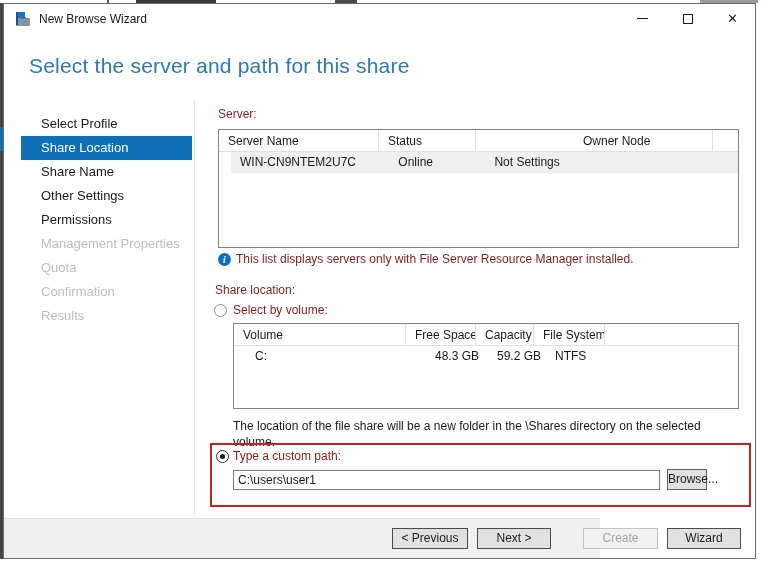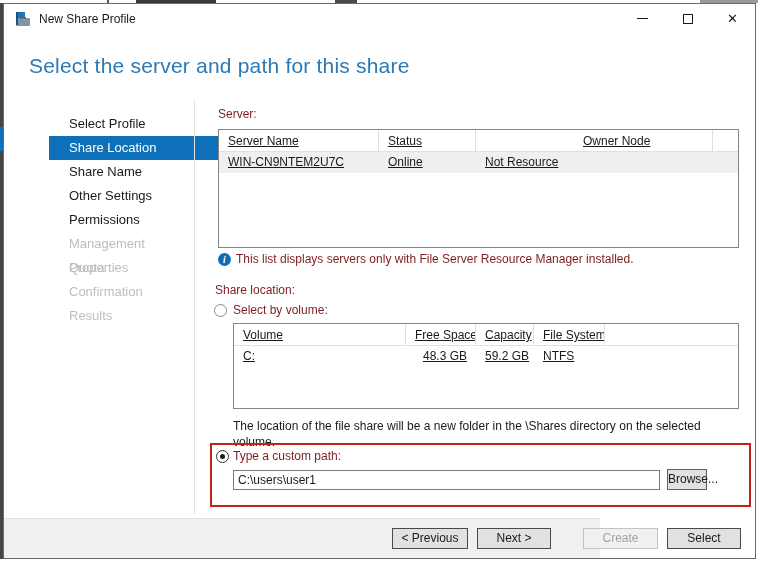--- a/index.html
+++ b/index.html
@@ -23,33 +23,33 @@
   .title-text { position:absolute; left:35px; top:8px; font-size:12px; color:#1a1a1a; }
   .win-btn { position:absolute; top:0; width:45px; height:29px; display:flex; align-items:center; justify-content:center; }
   .win-btn.min { right:90px; } .win-btn.max { right:45px; } .win-btn.close { right:0; }
   .glyph-min { width:11px; height:0; border-top:1px solid #1a1a1a; }
   .glyph-max { width:10px; height:10px; border:1px solid #1a1a1a; background:transparent; }
   .glyph-close { font-size:13px; color:#1a1a1a; line-height:1; }
 
   .heading { position:absolute; left:25px; top:50px; font-size:21px; font-weight:300; color:#2b79b5; letter-spacing:0.2px; }
 
   
-  .sidebar { position:absolute; left:0; top:108px; width:190px;padding-left:28px; }
+  .sidebar { position:absolute; left:0; top:108px; width:190px; }
   .nav-item { position:relative; height:24px; line-height:24px; font-size:13px; color:#1a1a1a; padding-left:37px; }
   .nav-item.selected { margin-left:17px; padding-left:20px; width:171px; color:#ffffff; }
   .nav-item.disabled { color:#bdbdbd; }
   .v-divider { position:absolute; left:190px; top:96px; width:1px; height:414px; background:#e3e3e3; }
 
   
   .tbl { position:absolute; background:#fff; border:1px solid #848484; font-size:12px; color:#1a1a1a; }
   .tbl-header { display:flex; height:22px; border-bottom:1px solid #e0e0e0; }
   .tbl-header .cell { border-right:1px solid #e0e0e0; }
   .tbl-header .cell:last-child { border-right:none; }
-  .tbl-row { display:flex; height:21px; }
-  .cell { padding:0 9px; line-height:21px; white-space:nowrap; overflow:hidden;text-decoration:underline; }
+  .tbl-row { display:flex; height:21px;margin-left:12px; }
+  .cell { padding:0 9px; line-height:21px; white-space:nowrap; overflow:hidden; }
   .tbl-header .cell { line-height:22px; }
   .cell.r { text-align:right; }
   .row-selected { background:#efefef; }
 
   .label12 { position:absolute; font-size:12px; color:#7f1d1d; white-space:nowrap; }
 
   
   .info-icon { position:absolute; left:214px; top:249px; width:13px; height:13px; border-radius:50%;
                color:#fff; font:italic bold 10px "Liberation Serif", serif; text-align:center; line-height:13px; }
 
@@ -98,21 +98,21 @@
 
   <div class="dialog">
 
     <div class="titlebar">
       <svg class="title-icon" viewBox="0 0 16 16">
         <rect x="1" y="7" width="14" height="8" rx="1" fill="#8496a3"></rect>
         <rect x="5" y="6" width="6" height="2" fill="#5f7382"></rect>
         <rect x="1" y="1" width="9" height="6" fill="#1b75bb"></rect>
         <rect x="1" y="1" width="2" height="13" fill="#14568a"></rect>
       </svg>
-      <span class="title-text">New Share Profile</span>
+      <span class="title-text">New Browse Wizard</span>
       <div class="win-btn min">
           <span class="glyph-min"></span>
         </div>
       <div class="win-btn max">
           <span class="glyph-max"></span>
         </div>
       <div class="win-btn close">
           <span class="glyph-close">✕</span>
         </div>
     </div>
@@ -138,21 +138,21 @@
       <div class="tbl-header">
         <div class="cell" style="width:160px;">Server Name</div>
         <div class="cell" style="width:97px;">Status</div>
         <div class="cell" style="width:98px;margin-top:32px;">Cluster Role</div>
         <div class="cell" style="width:139px;">Owner Node</div>
         <div class="cell" style="flex:1;"></div>
       </div>
       <div class="tbl-row row-selected">
         <div class="cell" style="width:160px;">WIN-CN9NTEM2U7C</div>
         <div class="cell" style="width:97px;">Online</div>
-        <div class="cell" style="width:98px;">Not Resource</div>
+        <div class="cell" style="width:98px;">Not Settings</div>
         <div class="cell" style="width:139px;"></div>
         <div class="cell" style="flex:1;"></div>
       </div>
     </div>
 
     <div class="info-icon" style="background:#0f6cbd;">i</div>
     <div class="label12" style="left:232px; top:248px;">This list displays servers only with File Server Resource Manager installed.</div>
 
     <div class="label12" style="left:211px; top:279px;">Share location:</div>
 
@@ -182,17 +182,17 @@
 
     <div class="radio checked" style="left:212px; top:446px;"></div>
     <div class="label12" style="left:229px; top:445px;">Type a custom path:</div>
     <input class="path-input" type="text" value="C:\users\user1" style="">
     <div class="btn browse">Browse...</div>
 
     <div class="footer">
       <div class="btn prev">&lt; Previous</div>
       <div class="btn next">Next &gt;</div>
       <div class="btn create">Create</div>
-      <div class="btn cancel">Select</div>
+      <div class="btn cancel">Wizard</div>
     </div>
 
   </div>
 </div>
 
 </body></html>

